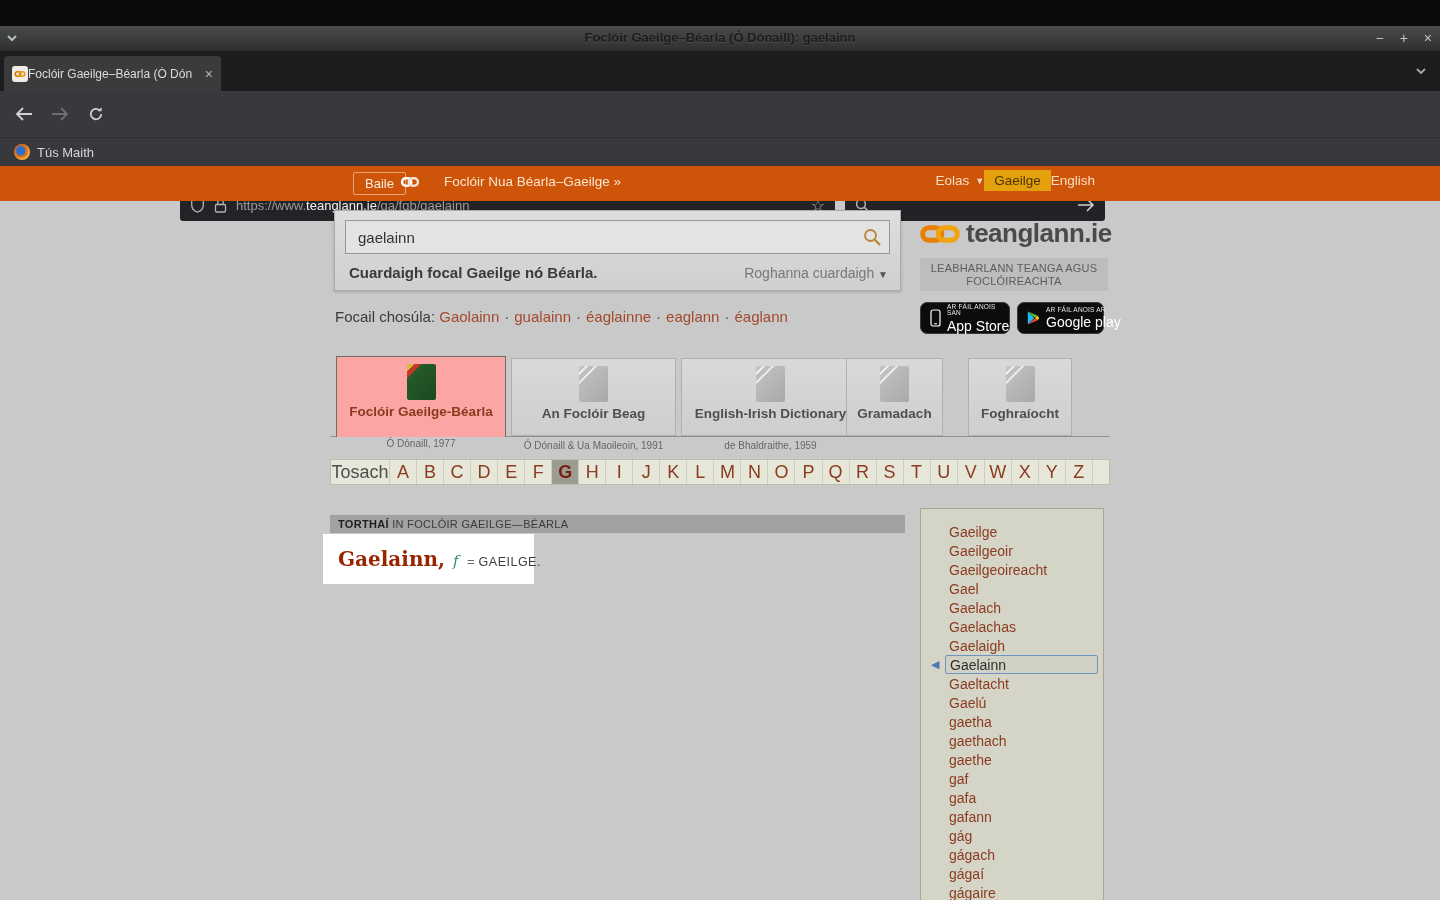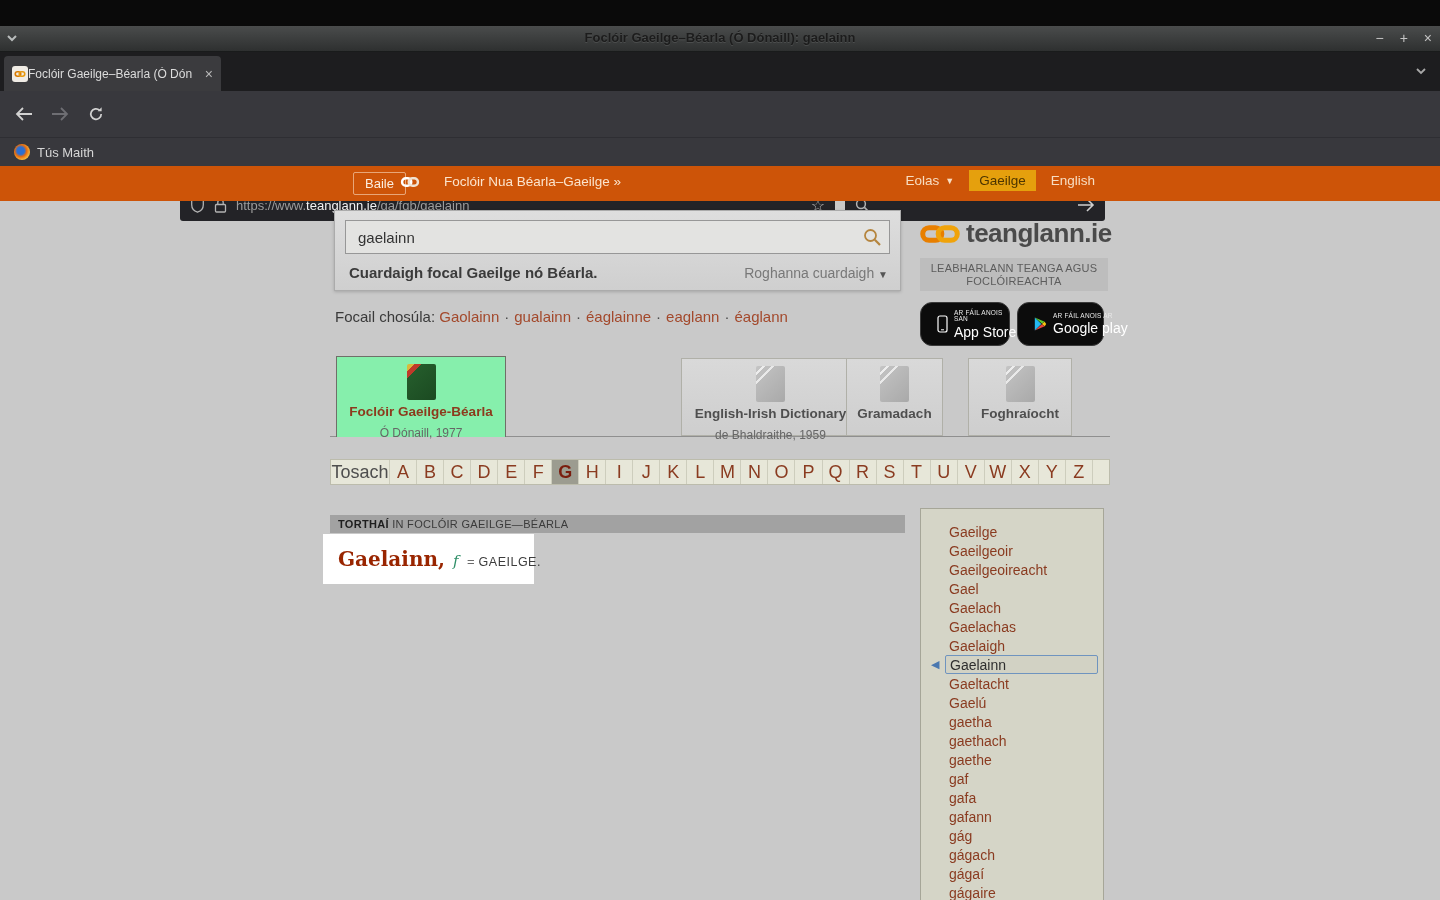--- a/index.html
+++ b/index.html
@@ -41,21 +41,21 @@
   .ff-icon { width:16px; height:16px; border-radius:50%;
     background:radial-gradient(circle at 42% 42%, #2a6fd4 0%, #2a6fd4 28%, #e96d0e 46%, #f7bd42 72%, #d85b07 100%); }
   .bm-label { color:#d6d6d6; font-size:13px; cursor:pointer; }
 
   
   .site-header { position:absolute; left:0; top:166px; width:1440px; height:35px; background:#cd5408; }
   .baile-btn { position:absolute; left:337px; top:6px; padding:3px 11px; border:1px solid rgba(255,233,214,.55);
     border-radius:2px; color:#fbeee0; font-size:13px; cursor:pointer;margin-left:16px; }
   .hdr-dict { position:absolute; left:400px; top:8px; display:flex; align-items:center; gap:24px;
     color:#fbe4cd; font-size:13.5px; cursor:pointer; }
-  .hdr-right { position:absolute; right:345px; top:0; height:29px; display:flex; align-items:center; gap:15px; }
+  .hdr-right { position:absolute; right:345px; top:0; height:29px; display:flex; align-items:center; }
   .hdr-eolas { color:#f7ddc2; font-size:13.5px; cursor:pointer; display:flex; align-items:center; gap:6px; }
   .hdr-eolas .tri { font-size:9px; }
   .lang-active { background:#e5a00d; color:#4d3501; font-size:13.5px; padding:3px 10px; cursor:pointer; }
   .lang-other { color:#f7ddc2; font-size:13.5px; cursor:pointer; }
 
   
   .search-panel { position:absolute; left:334px; top:210px; width:567px; height:81px;
     background:linear-gradient(#dedede,#cfcfcf); border:1px solid #ababab; box-shadow:0 1px 3px rgba(0,0,0,.18); }
   .search-input { position:absolute; left:10px; top:9px; width:545px; height:34px; background:#e3e3e1;
     border:1px solid #979797; font-family:"Liberation Sans",sans-serif; font-size:15px; color:#333;
@@ -68,40 +68,40 @@
   
   .similar { position:absolute; left:335px; top:308px; font-size:15px; color:#3a3a3a; }
   .similar .sep { color:#4a4a4a; margin:0 5px; }
   .similar-link { color:#a3492c; cursor:pointer; text-decoration:none; }
 
   
   .brand-logo { position:absolute; left:920px; top:218px; display:flex; align-items:center; gap:6px; cursor:pointer; }
   .brand-logo .brand-text { font-size:26px; font-weight:bold; color:#4a4a4a; letter-spacing:-0.5px; }
   .tagline-box { position:absolute; left:920px; top:258px; width:188px; height:33px; background:#bdbdbd;
     color:#5c5c5c; font-size:11px; line-height:13px; text-align:center; padding-top:4px; letter-spacing:.2px; }
-  .badge { position:absolute; top:302px; height:44px; background:#0c0c0c; border:1px solid #3a3a3a;
-    border-radius:12px; display:flex; align-items:center; padding:0 16px; gap:6px; cursor:pointer; }
+  .badge { position:absolute; top:302px; height:32px; background:#0c0c0c; border:1px solid #3a3a3a;
+    border-radius:7px; display:flex; align-items:center; padding:0 9px; gap:6px; cursor:pointer; }
   .badge .lines { display:flex; flex-direction:column; line-height:1; }
   .badge .tiny { font-size:6.5px; color:#e8e8e8; letter-spacing:.2px; }
   .badge .big { font-size:14px; color:#fff; margin-top:2px; white-space:nowrap; }
   #badge-appstore { left:920px; width:90px; }
   #badge-gplay { left:1017px; width:87px; }
 
   
   .dict-tabs { position:absolute; left:330px; top:356px; width:780px; height:81px; }
   .dict-tabs .baseline { position:absolute; left:0; top:80px; width:780px; height:1px; background:#8f8f8f; }
   .dict-tab { position:absolute; top:2px; height:78px; background:linear-gradient(#d9d9d9,#cecece);
     border:1px solid #b0b0a8; text-align:center; cursor:pointer; z-index:1; }
-  .dict-tab.active { top:0; height:81px; background:#86efac; border:1px solid #6f6f68; border-bottom:none; z-index:2; }
+  .dict-tab.active { top:0; height:81px; background:#fca5a5; border:1px solid #6f6f68; border-bottom:none; z-index:2; }
   .book { width:29px; height:36px; margin:7px auto 4px; border-radius:2px; }
   .book.green { background:linear-gradient(135deg,#d8b93c 0%,#d8b93c 11%,#c03a2a 11%,#c03a2a 22%,#245b2b 22%,#1b4a21 100%); }
   .book.gray { background:linear-gradient(135deg,#c3c3c3 0%,#c3c3c3 10%,#ededed 10%,#ededed 14%,#bfbfbf 14%,#bfbfbf 24%,#e9e9e9 24%,#e9e9e9 28%,#bcbcbc 28%,#a9a9a9 100%); }
   .dict-tab .dt-title { font-size:13.5px; font-weight:bold; color:#4f4f4f; white-space:nowrap; }
   .dict-tab.active .dt-title { color:#8c3a1d; }
-  .dict-tab .dt-sub { font-size:12px; color:#666; margin-top:7px; white-space:nowrap; }
+  .dict-tab .dt-sub { font-size:10px; color:#666; margin-top:19px; white-space:nowrap; }
 
   
   .alphabet { position:absolute; left:330px; top:459px; width:780px; height:26px; background:#e7e7d9;
     border:1px solid #bcbcac; display:flex; }
   .alpha-cell { border-right:1px solid #cdcdbd; display:flex; align-items:center; justify-content:center;
     font-size:18px; color:#8a3b20; cursor:pointer; }
   .alpha-cell.tosach { width:59px; color:#4e4e4e; flex:none; }
   .alpha-cell.letter { flex:1; }
   .alpha-cell.letter.active { background:#9c9c90; color:#7a1d0e; font-weight:bold; }
   .alpha-filler { width:16px; }
@@ -299,20 +299,25 @@
       <span class="big">Google play</span>
     </span>
   </div>
 
   <div class="dict-tabs" id="dict-tabs">
     <div class="baseline"></div>
   <div class="dict-tab active" style="left: 6px; width: 170px;">
         <div class="book green"></div>
         <div class="dt-title">Foclóir Gaeilge-Béarla</div>
         <div class="dt-sub">Ó Dónaill, 1977</div>
+      </div>
+      <div class="dict-tab" style="left: 181px; width: 165px;">
+        <div class="book gray"></div>
+        <div class="dt-title">An Foclóir Beag</div>
+        <div class="dt-sub">Ó Dónaill &amp; Ua Maoileoin, 1991</div>
       </div>
       <div class="dict-tab" style="left: 351px; width: 179px;">
         <div class="book gray"></div>
         <div class="dt-title">English-Irish Dictionary</div>
         <div class="dt-sub">de Bhaldraithe, 1959</div>
       </div>
       <div class="dict-tab" style="left: 516px; width: 97px;">
         <div class="book gray"></div>
         <div class="dt-title">Gramadach</div>
       </div>

